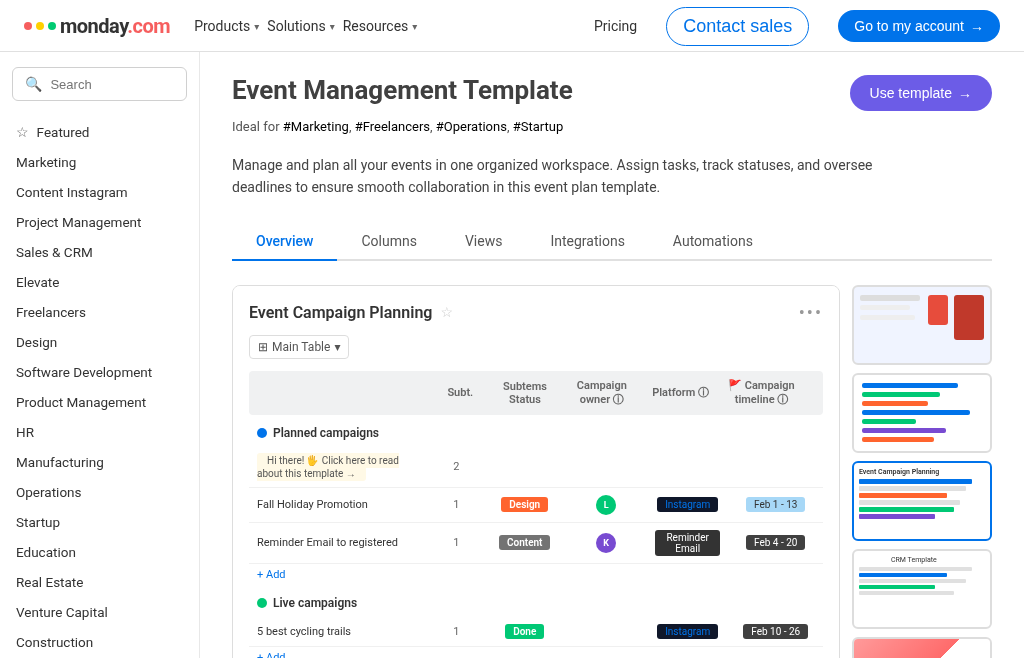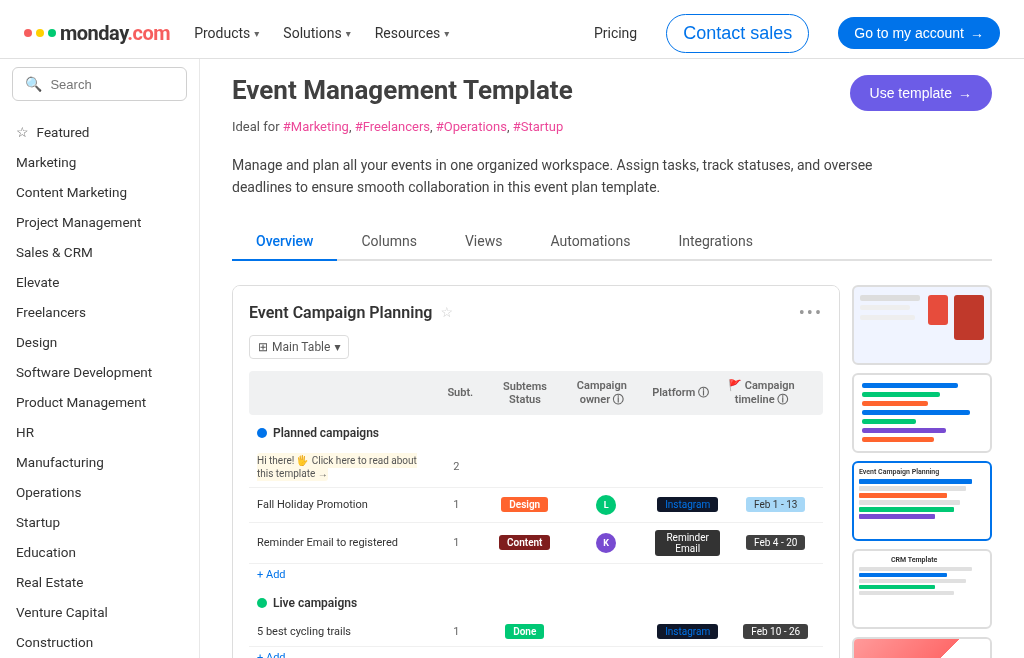--- a/index.html
+++ b/index.html
@@ -2,21 +2,21 @@
 <html><head>
   <meta charset="utf-8">
   <style>
     * { box-sizing: border-box; margin: 0; padding: 0; }
     body { font-family: -apple-system, BlinkMacSystemFont, 'Segoe UI', Roboto, sans-serif; background: #fff; color: #333; font-size: 14px; overflow-x: hidden; }
 
     
     .header {
       display: flex; align-items: center; justify-content: space-between;
       padding: 0 24px; height: 51px; border-bottom: 1px solid #e0e0e0;
-      background: #fff; position: sticky; top: 8px; z-index: 100;
+      background: #fff; position: sticky; top: 1px; z-index: 100;
     }
     .header-left { display: flex; align-items: center; gap: 24px; }
     .logo { display: flex; align-items: center; gap: 4px; text-decoration: none; }
     .logo-icon { width: 32px; height: 20px; }
     .logo-text { font-size: 20px; font-weight: 700; color: #333; letter-spacing: -0.5px; }
     .nav-item {
       display: flex; align-items: center; gap: 4px;
       font-size: 14px; color: #333; cursor: pointer; text-decoration: none;
       padding: 4px 0;
     }
@@ -63,21 +63,21 @@
 
     .template-header { display: flex; align-items: flex-start; justify-content: space-between; margin-bottom: 8px; }
     .template-title { font-size: 26px; font-weight: 700; color: #404040; }
     .btn-use-template {
       background: #6c5ce7; color: #fff;
       padding: 10px 20px; border-radius: 20px; cursor: pointer; font-size: 14px; font-weight: 500;
       border: none; display: flex; align-items: center; gap: 6px; white-space: nowrap;
     }
 
     .tags { margin-bottom: 20px; font-size: 13px; color: #555; }
-    .tag-link { color: #ec4899; text-decoration: none; }
+    .tag-link { color: #000000; text-decoration: none; }
 
     .template-desc { font-size: 14px; color: #444; line-height: 1.6; margin-bottom: 24px; max-width: 700px; }
 
     
     .tabs { display: flex; border-bottom: 2px solid #e0e0e0; margin-bottom: 24px; }
     .tab {
       padding: 10px 24px; cursor: pointer; font-size: 14px; color: #555;
       border-bottom: 2px solid transparent; margin-bottom: -2px;
       transition: color 0.15s;
     }
@@ -138,21 +138,21 @@
     .cell-owner { flex: 1; text-align: center; }
     .cell-platform { flex: 1; text-align: center; }
     .cell-timeline { flex: 1.2; text-align: center; }
 
     .badge {
       display: inline-block; padding: 2px 8px; border-radius: 3px;
       font-size: 10px; font-weight: 600; color: #fff;
     }
     .badge-orange { background: #ff642e; }
     .badge-green { background: #00c875; }
-    .badge-teal { background: #7f1d1d; }
+    .badge-teal { background: #737373; }
 
     .avatar-circle {
       width: 20px; height: 20px; border-radius: 50%;
       display: inline-flex; align-items: center; justify-content: center;
       font-size: 9px; font-weight: 700; color: #fff;
     }
     .avatar-green { background: #00c875; }
     .avatar-purple { background: #784bd1; }
 
     .platform-tag {
@@ -188,21 +188,21 @@
 <header class="header">
   <div class="header-left">
     <a class="logo" href="#">
       <svg class="logo-icon" viewBox="0 0 40 24" xmlns="http://www.w3.org/2000/svg">
         <circle cx="5" cy="12" r="5" fill="#f65e5e"></circle>
         <circle cx="20" cy="12" r="5" fill="#ffd000"></circle>
         <circle cx="35" cy="12" r="5" fill="#00ca72"></circle>
       </svg>
       <span class="logo-text"><span>monday</span><span style="color:#f65e5e">.com</span></span>
     </a>
-    <nav style="display:flex;gap:24px;">
+    <nav style="display:flex;gap:8px;">
       <span class="nav-item">
         <span>Products</span>
         <span class="chevron">▾</span>
       </span>
       <span class="nav-item">
         <span>Solutions</span>
         <span class="chevron">▾</span>
       </span>
       <span class="nav-item">
         <span>Resources</span>
@@ -229,21 +229,21 @@
     </div>
 
     <div class="sidebar-item">
       <span class="star-icon">☆</span>
       <span>Featured</span>
     </div>
     <div class="sidebar-item">
       <span>Marketing</span>
     </div>
     <div class="sidebar-item">
-      <span>Content Marketing</span>
+      <span>Content Instagram</span>
     </div>
     <div class="sidebar-item">
       <span>Project Management</span>
     </div>
     <div class="sidebar-item">
       <span>Sales &amp; CRM</span>
     </div>
     <div class="sidebar-item">
       <span>Elevate</span>
     </div>
@@ -306,22 +306,22 @@
       <a class="tag-link">#Operations</a>,
       <a class="tag-link">#Startup</a>
     </div>
 
     <p class="template-desc">Manage and plan all your events in one organized workspace. Assign tasks, track statuses, and oversee deadlines to ensure smooth collaboration in this event plan template.</p>
 
     <div class="tabs">
       <div class="tab active">Overview</div>
       <div class="tab">Columns</div>
       <div class="tab">Views</div>
+      <div class="tab">Integrations</div>
       <div class="tab">Automations</div>
-      <div class="tab">Integrations</div>
     </div>
 
     <div class="preview-area">
 
       <div class="main-preview">
         <div class="spreadsheet">
           <div class="sheet-title-row">
             <span class="sheet-title">Event Campaign Planning</span>
             <span class="sheet-star">☆</span>
             <span style="flex:1"></span>
@@ -346,21 +346,21 @@
 
           
           <div class="section-header">
             <span class="section-dot dot-blue"></span>
             <span class="section-name">Planned campaigns</span>
           </div>
 
           
           <div class="data-row">
             <div class="cell cell-main">
-              <span style="background:#fff9e6;padding:2px 0;border-radius:3px;font-size:10px;color:#555;">Hi there! 🖐 Click here to read about this template →</span>
+              <span style="background:#fff9e6;padding:2px 10px;border-radius:3px;font-size:10px;color:#555;">Hi there! 🖐 Click here to read about this template →</span>
             </div>
             <div class="cell cell-sub">2</div>
             <div class="cell cell-status"></div>
             <div class="cell cell-owner"></div>
             <div class="cell cell-platform"></div>
             <div class="cell cell-timeline"></div>
           </div>
 
           <div class="data-row">
             <div class="cell cell-main">Fall Holiday Promotion</div>
@@ -447,21 +447,21 @@
           <div style="font-size:7px;font-weight:600;color:#333;margin-bottom:3px;">Event Campaign Planning</div>
           <div style="height:5px;background:#0073ea;border-radius:1px;width:90%;margin-bottom:2px;"></div>
           <div style="height:5px;background:#e0e0e0;border-radius:1px;width:85%;margin-bottom:2px;"></div>
           <div style="height:5px;background:#ff642e;border-radius:1px;width:70%;margin-bottom:2px;"></div>
           <div style="height:5px;background:#e0e0e0;border-radius:1px;width:80%;margin-bottom:2px;"></div>
           <div style="height:5px;background:#00c875;border-radius:1px;width:75%;margin-bottom:2px;"></div>
           <div style="height:5px;background:#784bd1;border-radius:1px;width:60%;"></div>
         </div>
 
         <div class="thumb" style="padding:5px;">
-          <div style="font-size:7px;font-weight:700;color:#333;margin-bottom:3px;padding-left:32px;">CRM Template</div>
+          <div style="font-size:7px;font-weight:400;color:#333;margin-bottom:3px;padding-left:32px;">CRM Template</div>
           <div style="height:4px;background:#e0e0e0;border-radius:1px;width:90%;margin-bottom:2px;"></div>
           <div style="height:4px;background:#0073ea;border-radius:1px;width:70%;margin-bottom:2px;"></div>
           <div style="height:4px;background:#e0e0e0;border-radius:1px;width:85%;margin-bottom:2px;"></div>
           <div style="height:4px;background:#00c875;border-radius:1px;width:60%;margin-bottom:2px;"></div>
           <div style="height:4px;background:#e0e0e0;border-radius:1px;width:75%;"></div>
         </div>
 
         <div class="thumb" style="background:#fff0f0;overflow:hidden;position:relative;">
           <div style="position:absolute;left:0;top:0;width:100%;height:100%;background:linear-gradient(135deg, #ff9a9a 0%, #ff6b6b 50%, #fff 50%);"></div>
         </div>

